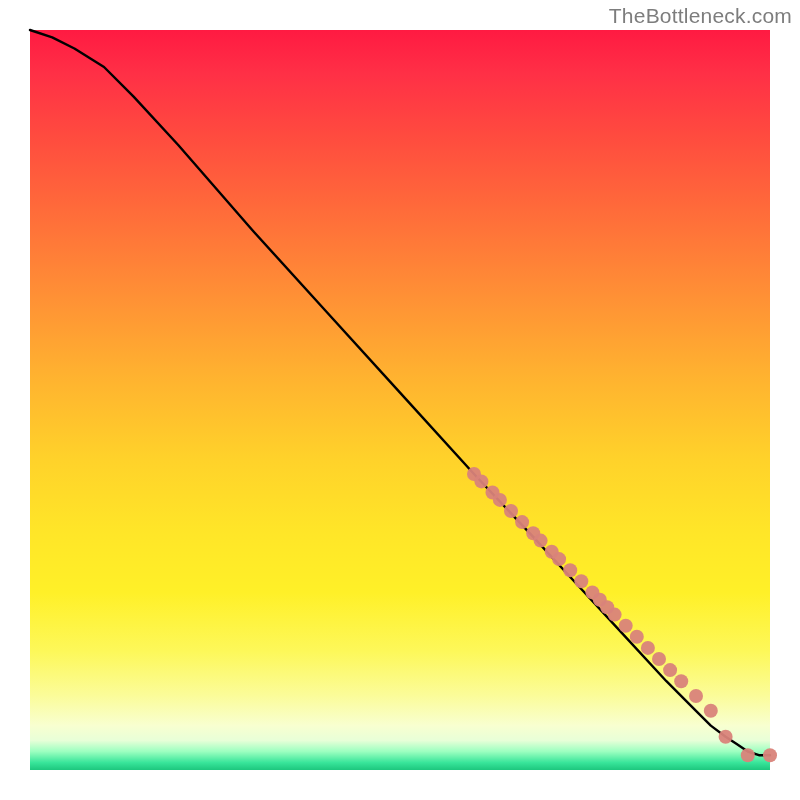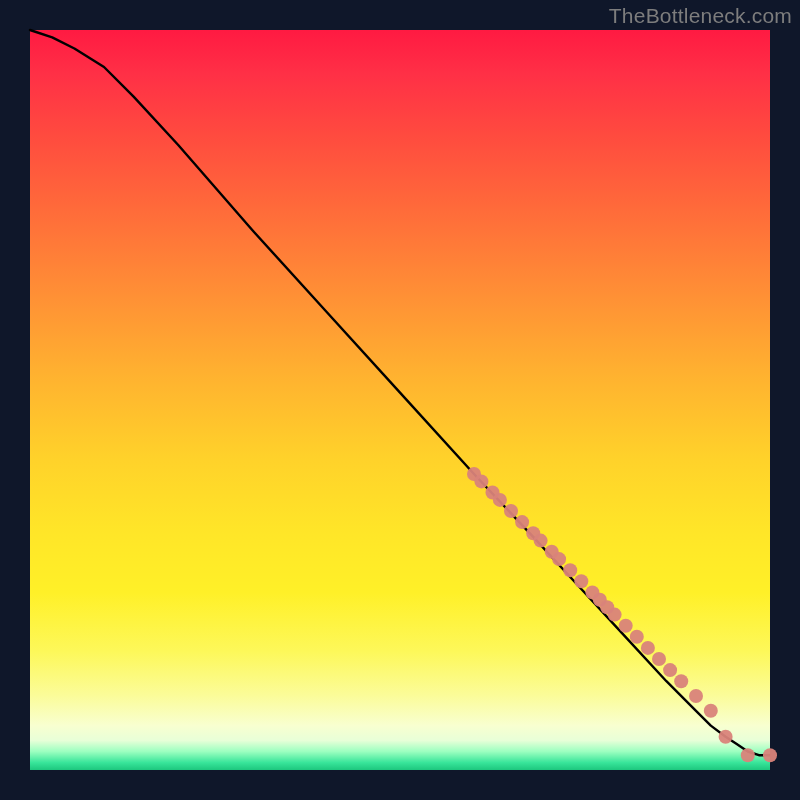--- a/index.html
+++ b/index.html
@@ -8,21 +8,21 @@
     width: 800px;
     height: 800px;
     background: #000;
     overflow: hidden;
     font-family: Arial, Helvetica, sans-serif;
   }
   .stage {
     position: relative;
     width: 800px;
     height: 800px;
-    background: #0f172a;
+    background: #ffffff;
   }
   .plot {
     position: absolute;
     left: 30px;
     top: 30px;
     width: 740px;
     height: 740px;
     
     background: linear-gradient(
       to bottom,

